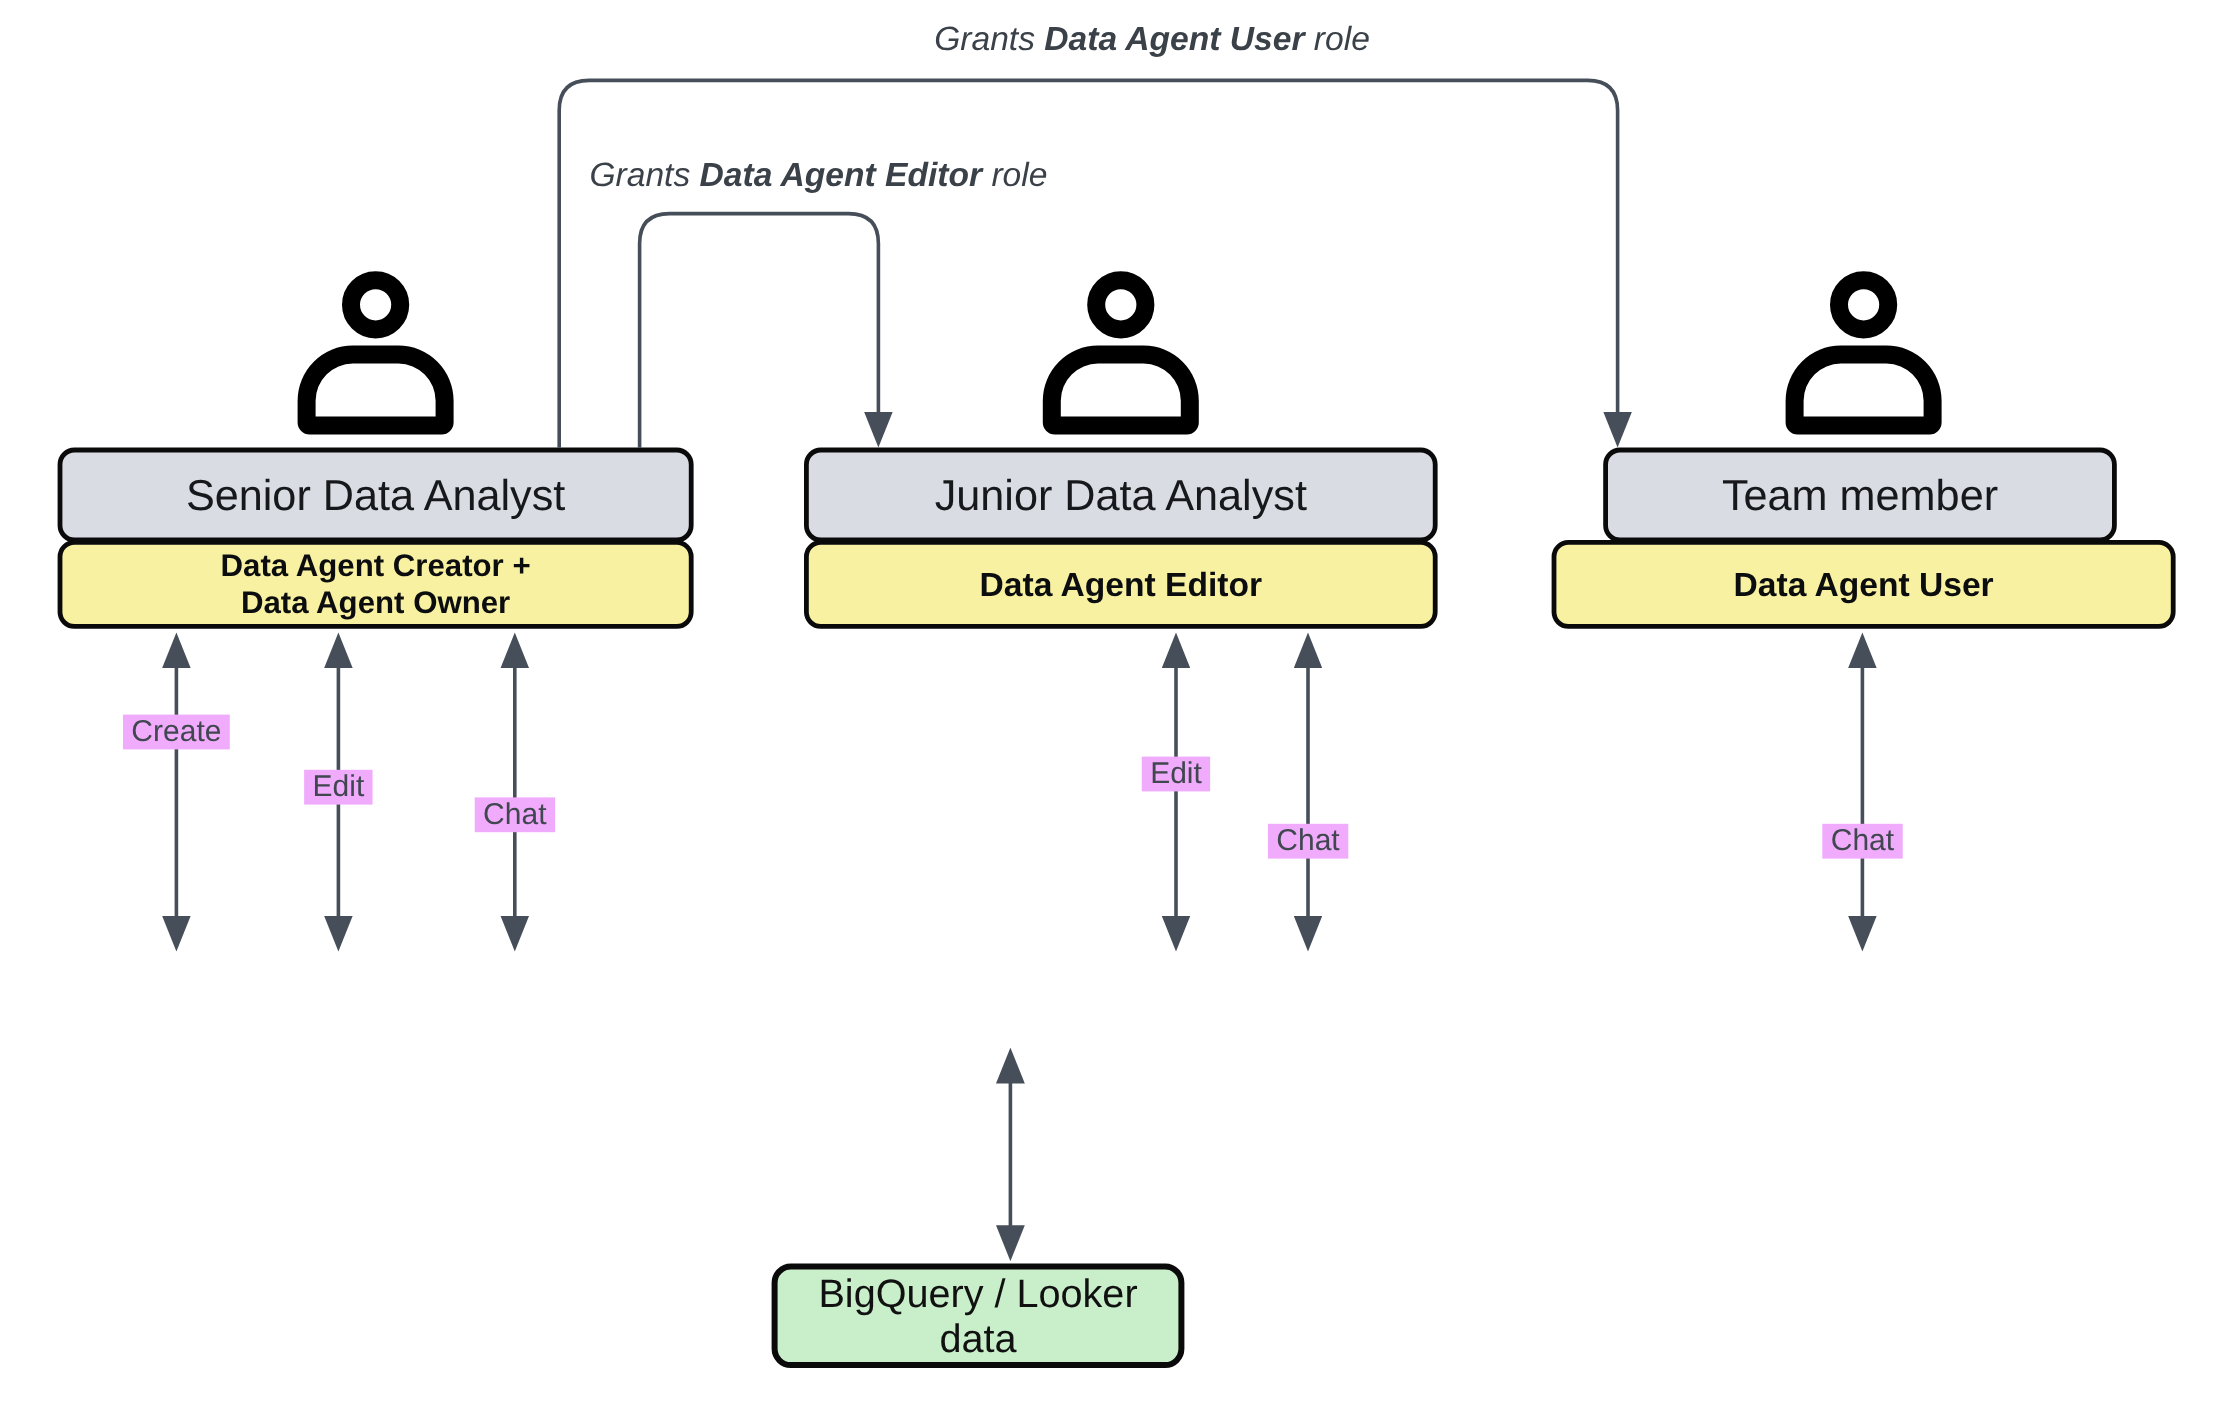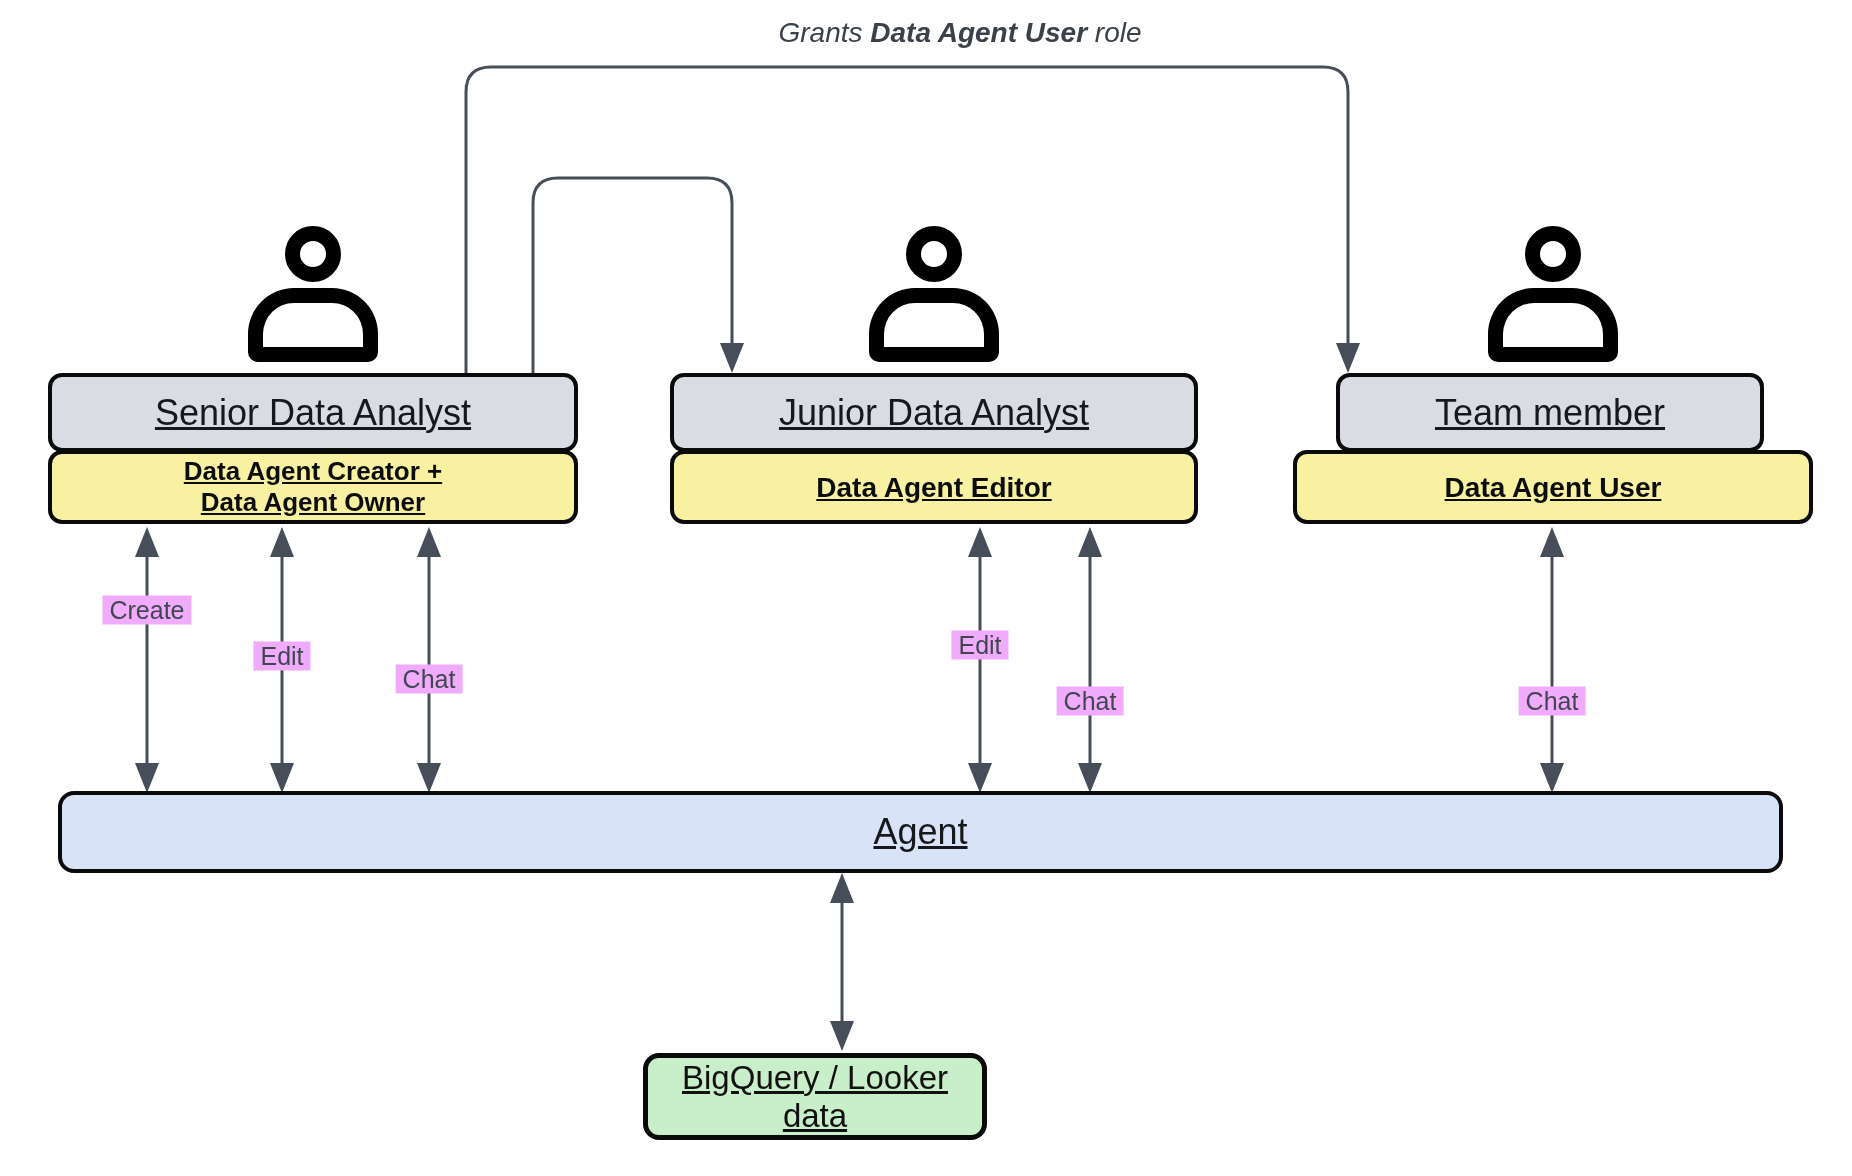--- a/index.html
+++ b/index.html
@@ -12,21 +12,21 @@
 
   
   .person{position:absolute;width:130px;display:flex;flex-direction:column;align-items:center;}
   .p-head{width:56px;height:56px;border:15px solid var(--color-icon,#000);border-radius:50%;
     background:#fff;box-sizing:border-box;}
   .p-body{width:130px;height:74px;margin-top:6px;border:15px solid var(--color-icon,#000);
     border-radius:46px 46px 10px 10px;background:#fff;box-sizing:border-box;}
 
   .tbox,.rbox,.agent,.dsrc{
     position:absolute;box-sizing:border-box;border:4px solid var(--color-box-border,#0a0a0a);
-    display:flex;flex-direction:column;align-items:center;justify-content:center;text-align:center;text-decoration:underline;
+    display:flex;flex-direction:column;align-items:center;justify-content:center;text-align:center;
   }
   .tbox{height:79px;background:var(--color-title-box,#d9dce2);border-radius:14px;
     font-size:36px;color:#16181b;}
   .rbox{height:74px;background:var(--color-role-box,#f8f1a1);border-radius:14px;
     font-weight:bold;color:#0c0d0e;font-size:26px;line-height:31px;}
   .rbox.role-lg{font-size:28px;}
   .role-line:empty{display:none;}
   .agent{background:var(--color-agent-box,#d8e3f8);border-radius:16px;font-size:36px;color:#16181b;}
   .dsrc{background:var(--color-data-box,#c9efca);border-radius:16px;border-width:5px;
     font-size:33px;color:#111;}
@@ -62,20 +62,21 @@
 
     <line class="wire" x1="980" y1="536" x2="980" y2="784" marker-start="url(#ah)" marker-end="url(#ah)"></line>
     <line class="wire" x1="1090" y1="536" x2="1090" y2="784" marker-start="url(#ah)" marker-end="url(#ah)"></line>
 
     <line class="wire" x1="1552" y1="536" x2="1552" y2="784" marker-start="url(#ah)" marker-end="url(#ah)"></line>
 
     <line class="wire" x1="842" y1="882" x2="842" y2="1042" marker-start="url(#ah)" marker-end="url(#ah)"></line>
   </svg>
 
   <div class="grant-label" style="left:960px;top:33px;"><span>Grants </span><b>Data Agent User</b><span> role</span></div>
+  <div class="grant-label" style="left:682px;top:146px;"><span>Grants </span><b>Data Agent Editor</b><span> role</span></div>
 
   <div class="person" style="left:248px;top:226px;">
     <div class="p-head"></div>
     <div class="p-body"></div>
   </div>
   <div class="person" style="left:869px;top:226px;">
     <div class="p-head"></div>
     <div class="p-body"></div>
   </div>
   <div class="person" style="left:1488px;top:226px;">
@@ -106,21 +107,18 @@
 
   </div>
 
   <div class="op-label" style="left:147px;top:610px;">Create</div>
   <div class="op-label" style="left:282px;top:656px;">Edit</div>
   <div class="op-label" style="left:429px;top:679px;">Chat</div>
   <div class="op-label" style="left:980px;top:645px;">Edit</div>
   <div class="op-label" style="left:1090px;top:701px;">Chat</div>
   <div class="op-label" style="left:1552px;top:701px;">Chat</div>
 
-  <div class="agent" style="left:58px;top:791px;width:1725px;height:82px;">
-    <span>Agent</span>
-  </div>
 
   <div class="dsrc" style="left:643px;top:1053px;width:344px;height:87px;">
     <span>BigQuery / Looker data</span>
   </div>
 
 </div>
 
 </body></html>

